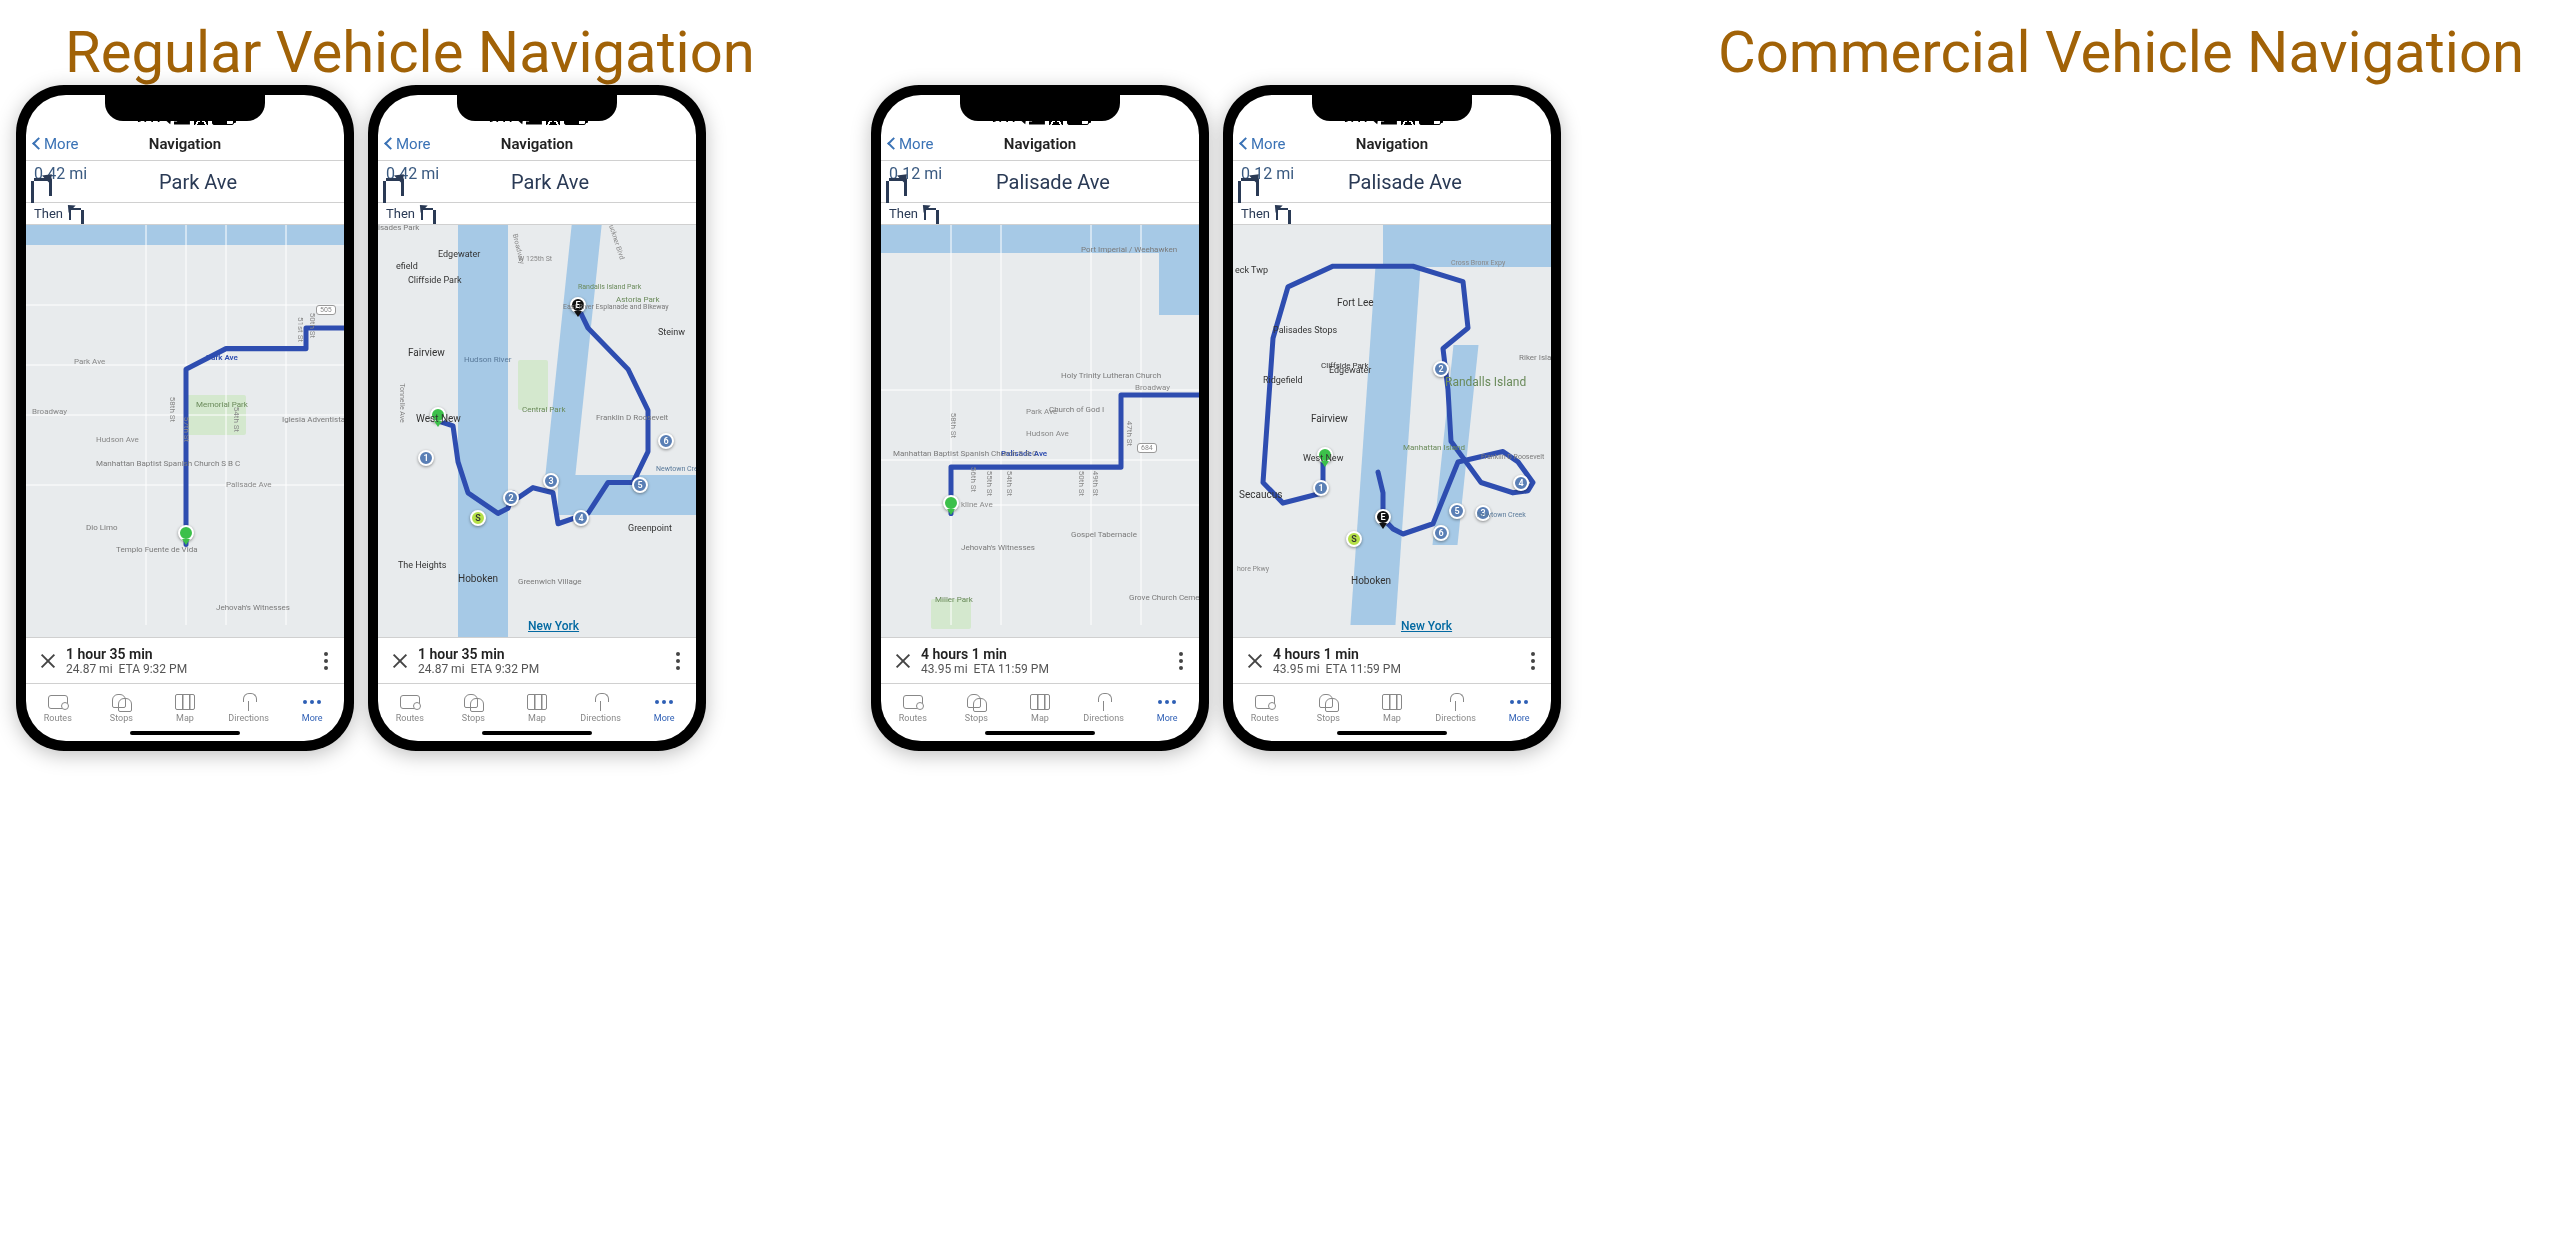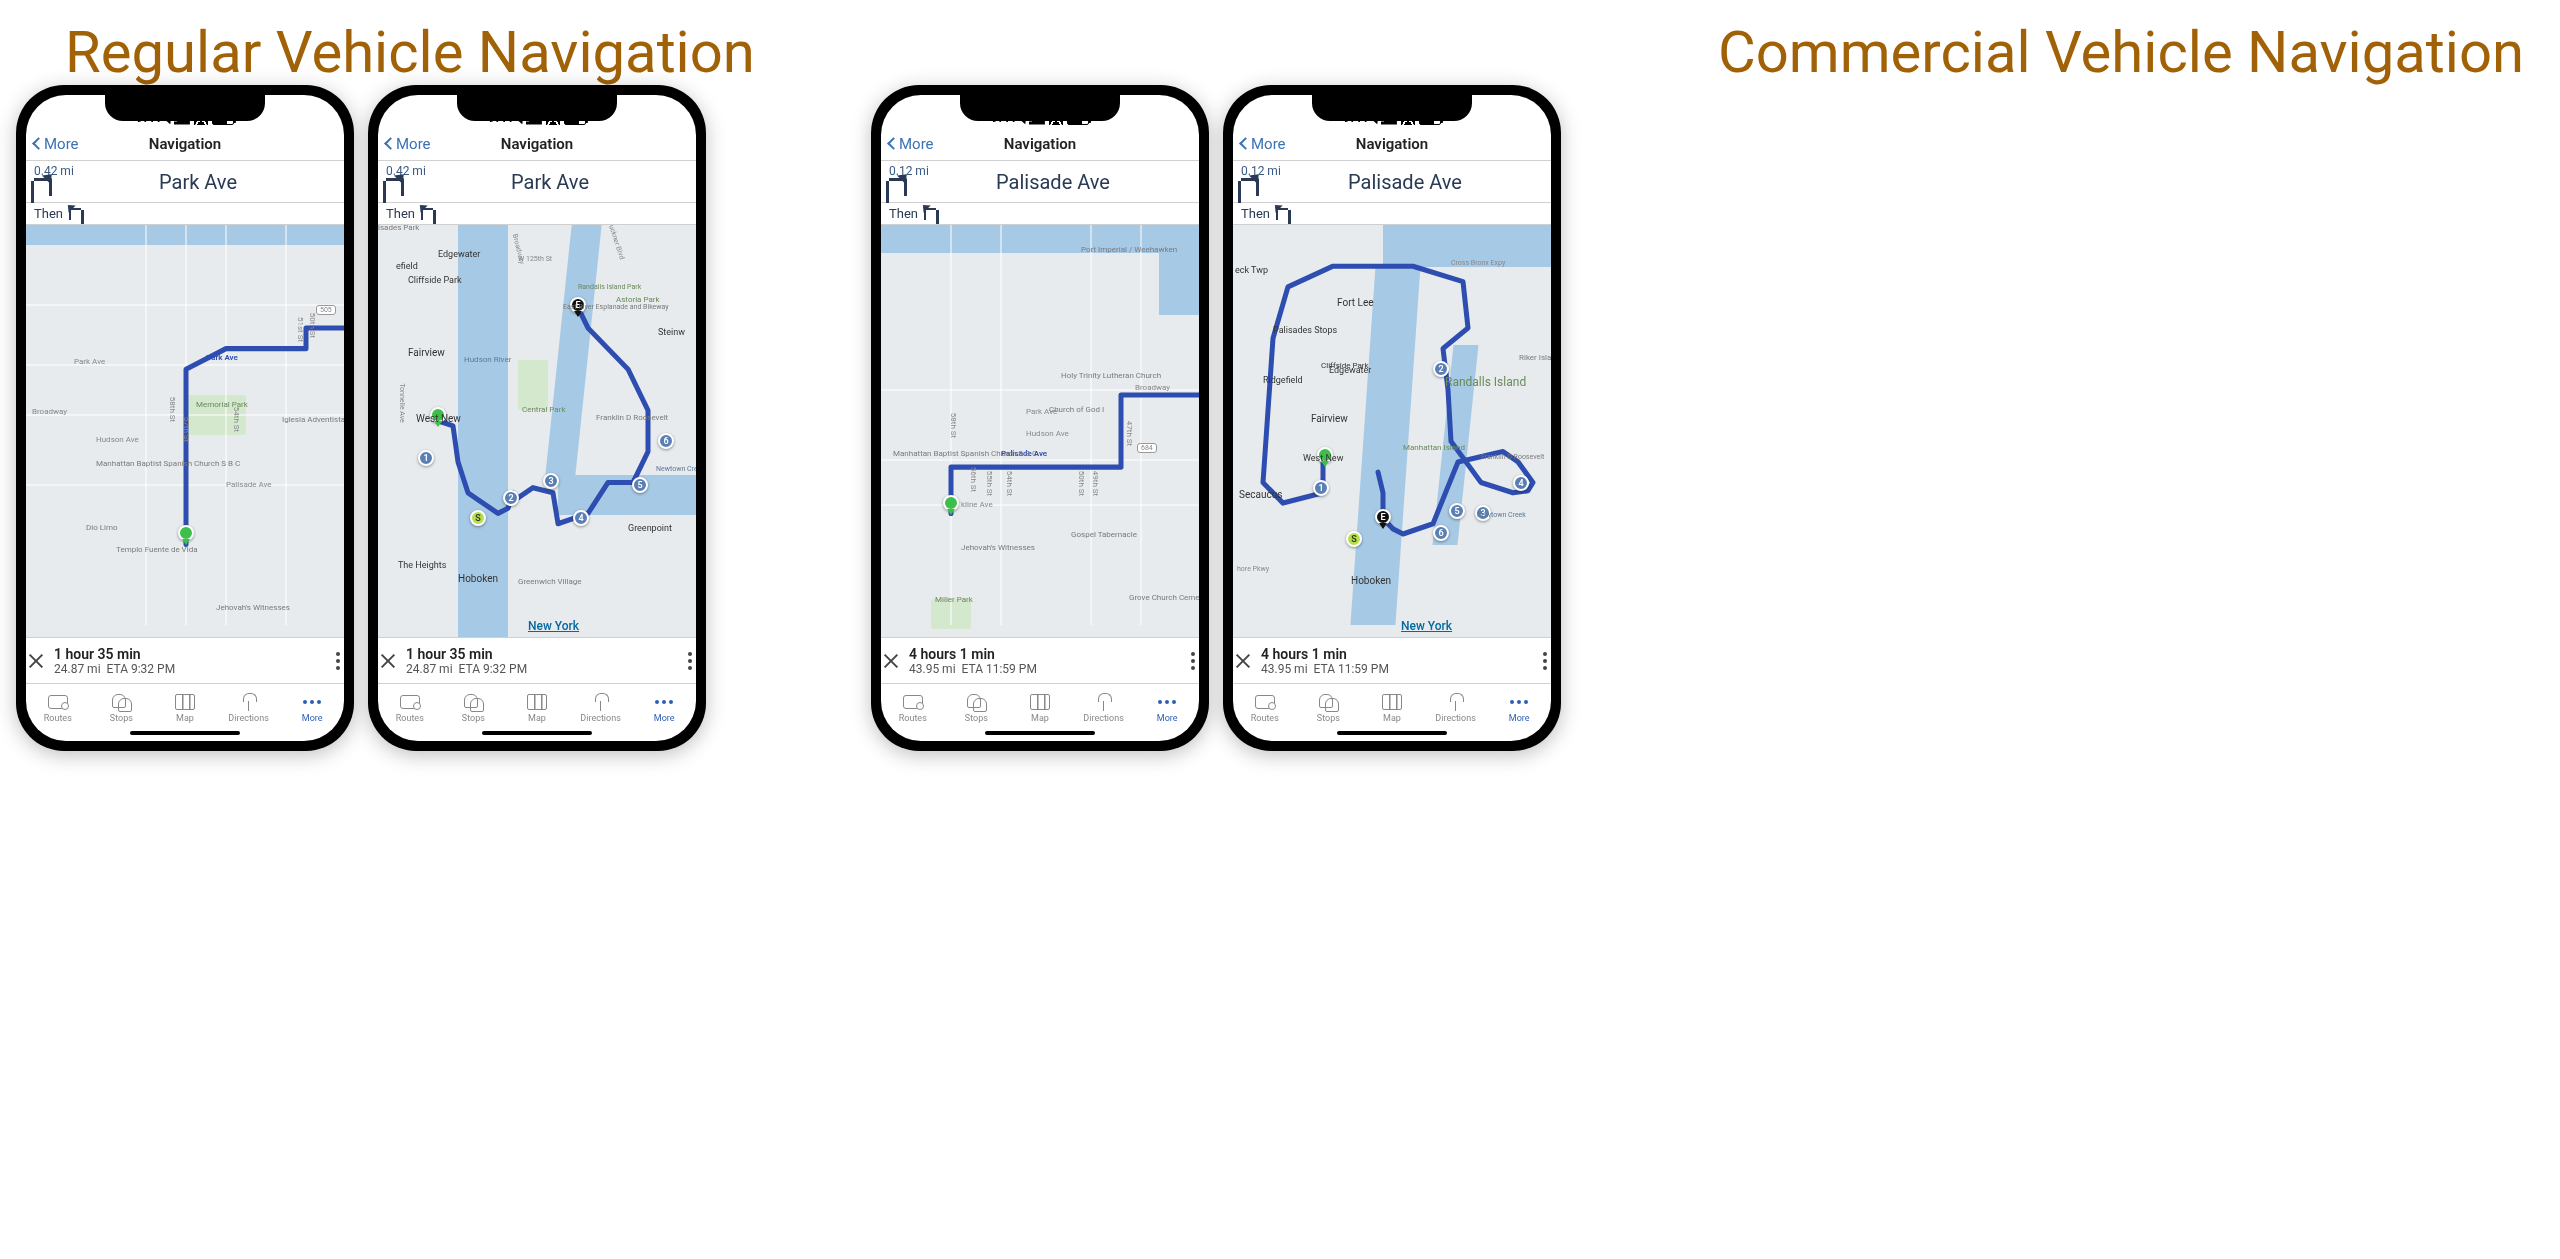--- a/index.html
+++ b/index.html
@@ -110,21 +110,21 @@
     height: 42px;
     display: flex;
     align-items: center;
     border-bottom: 1px solid #d0d0d0;
     position: relative;
   }
   .dir-dist {
     position: absolute;
     top: 3px;
     left: 8px;
-    font-size: 12px;
+    font-size: 16px;
     color: #3a5a80;
   }
   .dir-arrow-box {
     padding: 10px 0 0 8px;
   }
   .turn-arrow {
     width: 18px; height: 18px;
     border-top: 3px solid #2a3a55;
     border-right: 3px solid #2a3a55;
     border-radius: 0 2px 0 0;
@@ -233,21 +233,21 @@
   .pin-green::after { border-top:6px solid #3cc04a; }
   .pin-black::after { border-top:6px solid #111; }
   .park { position:absolute; background:#d4e8ce; border-radius:2px; }
   .road-grid { position:absolute; inset:0; }
   .road-grid line { stroke:#fff; stroke-width:1; }
 
   .summary-bar {
     height: 46px;
     display: flex;
     align-items: center;
-    padding: 0 0;
+    padding: 0 12px;
     border-top: 1px solid #d0d0d0;
     gap: 10px;
   }
   .x-icon {
     width: 18px; height: 18px;
     position: relative;
   }
   .x-icon::before, .x-icon::after {
     content:""; position:absolute; left:50%; top:0; width:2px; height:18px; background:#444;
   }

